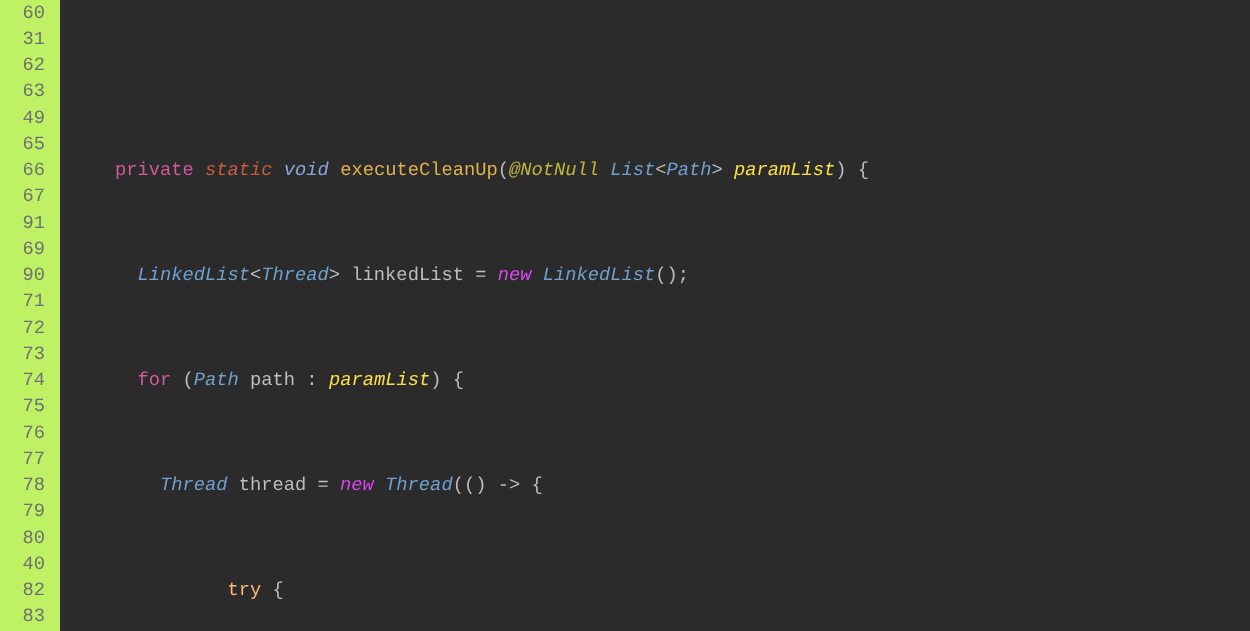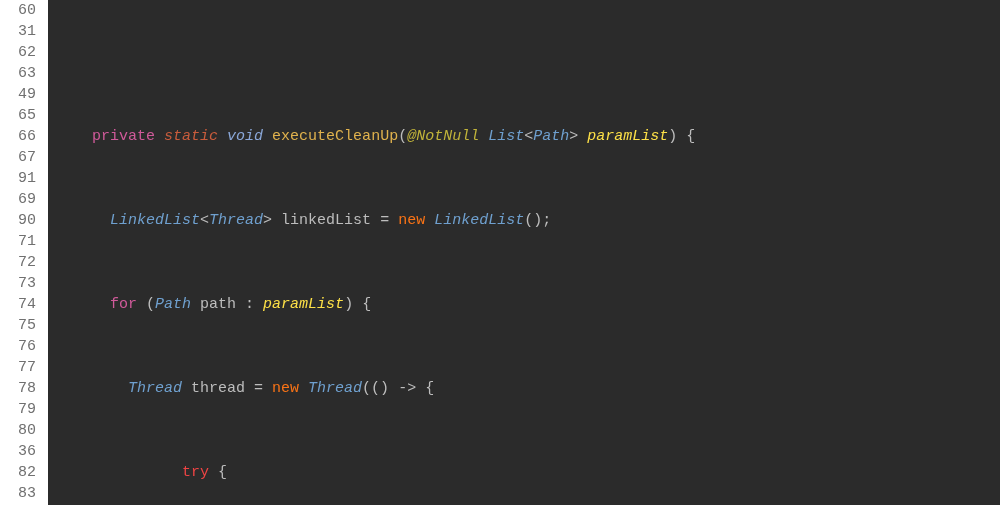--- a/index.html
+++ b/index.html
@@ -1,31 +1,31 @@
 <!DOCTYPE html>
 <html><head>
 <meta charset="utf-8">
 <style>
   html,body{margin:0;padding:0;background:#2b2b2b;height:100%;}
   .editor{display:flex;font-family:Menlo,Consolas,"Courier New",monospace;font-size:15px;line-height:21px;background:#2b2b2b;height:505px;width:1000px;overflow:hidden;}
-  .gutter{background:#ffffff;color:#707070;text-align:right;padding:0 12px 0 8px;user-select:none;min-width:28px;}
+  .gutter{background:#bef264;color:#707070;text-align:right;padding:0 12px 0 8px;user-select:none;min-width:28px;}
   .code{padding:0 0 0 8px;color:#bdbdbd;white-space:pre;overflow:hidden;}
   .line{height:21px;}
   .k-access{color:#d05a9a;}
   .k-mod{color:#c85c3c;font-style:italic;}
   .k-type{color:#8aa7d8;font-style:italic;}
   .k-class{color:#6fa0cf;font-style:italic;}
   .fn{color:#e0b24d;}
   .ann{color:#c1b43a;font-style:italic;}
   .param{color:#fde047;font-style:italic;}
   .punct{color:#bdbdbd;}
   .op{color:#bdbdbd;}
-  .kw-new{color:#f97316;}
+  .kw-new{color:#d946ef;font-style:italic;}
   .kw-for{color:#d05a9a;}
-  .kw-try{color:#ef4444;margin-top:36px;}
+  .kw-try{color:#fdba74;margin-top:36px;}
   .id{color:#bdbdbd;}
 </style>
 </head>
 <body>
 
 <div class="editor">
   <div class="gutter">
     <div class="line">60</div>
     <div class="line">31</div>
     <div class="line">62</div>
@@ -40,21 +40,21 @@
     <div class="line">71</div>
     <div class="line">72</div>
     <div class="line">73</div>
     <div class="line">74</div>
     <div class="line">75</div>
     <div class="line">76</div>
     <div class="line">77</div>
     <div class="line">78</div>
     <div class="line">79</div>
     <div class="line">80</div>
-    <div class="line">36</div>
+    <div class="line">40</div>
     <div class="line">82</div>
     <div class="line">83</div>
   </div>
 
   <div class="code">
     <div class="line"><span></span></div>
 
     <div class="line"><span>    </span><span class="k-access">private</span> <span class="k-mod">static</span> <span class="k-type">void</span> <span class="fn">executeCleanUp</span><span class="punct">(</span><span class="ann">@NotNull</span><span> </span><span class="k-class">List</span><span class="punct">&lt;</span><span class="k-class">Path</span><span class="punct">&gt;</span><span class="param"> paramList</span><span class="punct">) {</span></div>
 
     <div class="line"><span>      </span><span class="k-class">LinkedList</span><span class="punct">&lt;</span><span class="k-class">Thread</span><span class="punct">&gt;</span><span> </span><span class="id">linkedList </span><span class="op">= </span><span class="kw-new">new </span><span class="k-class">LinkedList</span><span class="punct">();</span></div>

